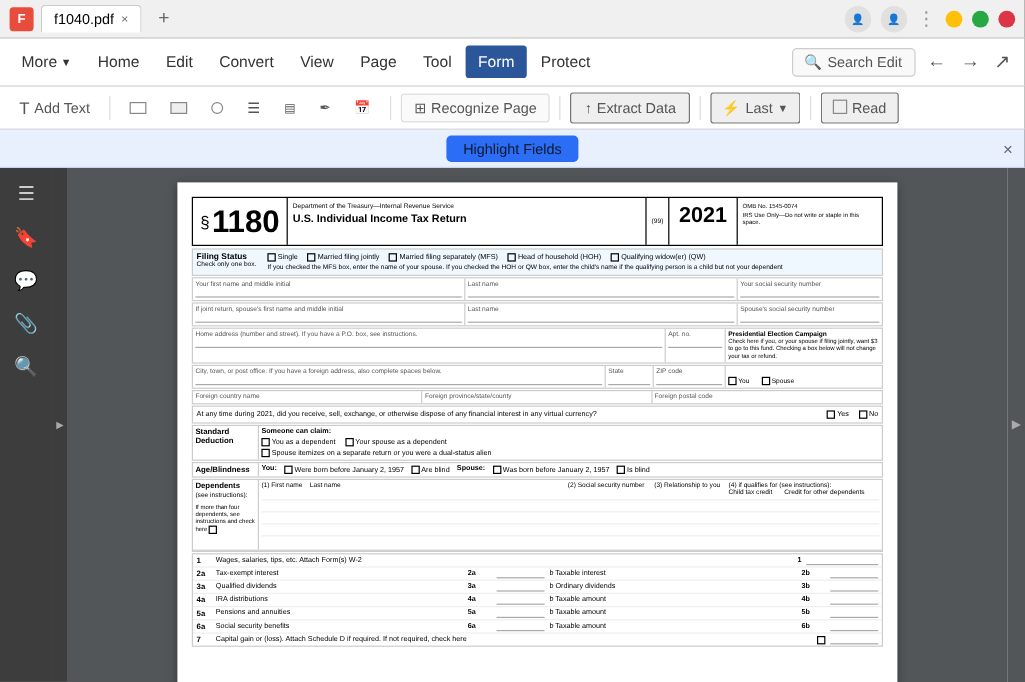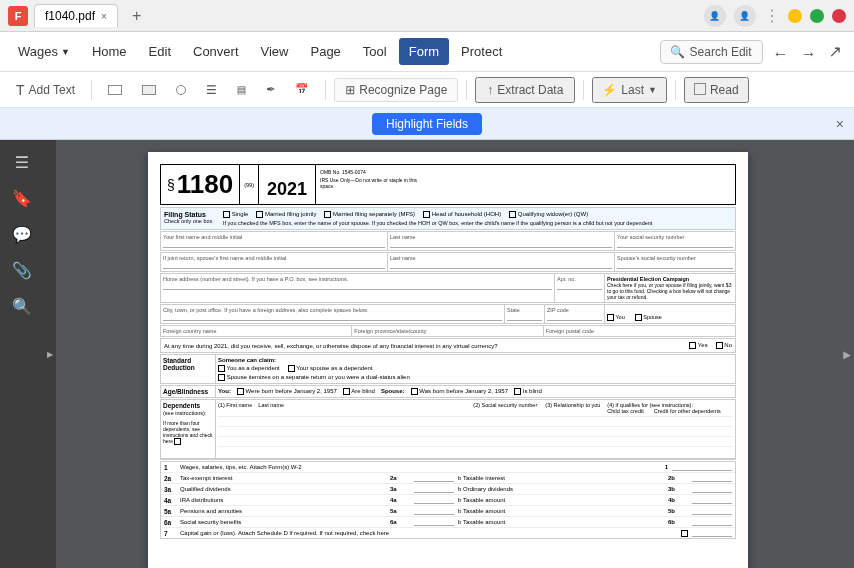--- a/index.html
+++ b/index.html
@@ -47,21 +47,21 @@
     .more-btn { display: flex; align-items: center; gap: 4px; padding: 4px 8px; font-size: 12px; color: #555; cursor: pointer; }
     .read-btn { display: flex; gap: 4px; padding: 4px 8px; font-size: 12px; color: #555; cursor: pointer; }
 
     
     .xfa-banner {
       display: flex; align-items: center; justify-content: center; gap: 12px;
       background: #e8f0fe; height: 32px; font-size: 12px; color: #333;
       border-bottom: 1px solid #c5d4f8; position: relative;
     }
     .xfa-highlight-btn {
-      background: #2b6ef5; color: #ffffff; border: none; border-radius: 4px;
+      background: #2b6ef5; color: #0f172a; border: none; border-radius: 4px;
       padding: 4px 14px; font-size: 12px; cursor: pointer;
     }
     .xfa-close { position: absolute; right: 10px; background: none; border: none; cursor: pointer; font-size: 14px; color: #666; }
 
     
     .main-layout { display: flex; height: calc(568px - 32px - 40px - 36px - 32px); }
 
     
     .left-sidebar { width: 44px; background: #3d3d3d; display: flex; flex-direction: column; align-items: center; padding: 8px 0; gap: 8px; }
     .sidebar-icon { width: 28px; height: 28px; display: flex; align-items: center; justify-content: center; color: #ccc; cursor: pointer; border-radius: 3px; font-size: 16px; }
@@ -91,21 +91,21 @@
     <div class="avatar">👤</div>
     <span style="color:#999;font-size:16px;cursor:pointer">⋮</span>
     <button class="win-btn win-min"></button>
     <button class="win-btn win-max"></button>
     <button class="win-btn win-close"></button>
   </div>
 </div>
 
 <div class="menubar">
   <div class="menu-file">
-    <span>Wages</span>
+    <span>More</span>
     <span style="font-size:9px;margin-left:3px">▼</span>
   </div>
   <span class="menu-item">Home</span>
   <span class="menu-item">Edit</span>
   <span class="menu-item">Convert</span>
   <span class="menu-item">View</span>
   <span class="menu-item">Page</span>
   <span class="menu-item">Tool</span>
   <span class="menu-item active">Form</span>
   <span class="menu-item">Protect</span>
@@ -192,24 +192,28 @@
   </div>
 
   <div class="pdf-viewer">
     <div class="pdf-page">
 
       <div style="display:flex;align-items:stretch;border:1px solid #000;margin-bottom:2px">
         <div style="padding:4px 6px;border-right:1px solid #000;display:flex;align-items:center">
           <span style="font-size:14px">§</span>
           <span style="font-size:26px;font-weight:bold;margin-left:2px">1180</span>
         </div>
+        <div style="flex:1;padding:4px;border-right:1px solid #000">
+          <div style="font-size:5.5px">Department of the Treasury—Internal Revenue Service</div>
+          <div style="font-size:9px;font-weight:bold;margin-top:2px">U.S. Individual Income Tax Return</div>
+        </div>
         <div style="padding:4px;border-right:1px solid #000;display:flex;flex-direction:column;align-items:center;justify-content:center">
           <span style="font-size:5.5px">(99)</span>
         </div>
-        <div style="padding:4px 8px;border-right:1px solid #000;display:flex;align-items:flex-end;justify-content:center">
+        <div style="padding:4px 8px;border-right:1px solid #000;display:flex;align-items:flex-start;justify-content:center">
           <span style="font-size:18px;font-weight:bold">2021</span>
         </div>
         <div style="padding:4px;font-size:5px;max-width:120px">
           <div>OMB No. 1545-0074</div>
           <div style="margin-top:2px">IRS Use Only—Do not write or staple in this space.</div>
         </div>
       </div>
 
       <div style="border:1px solid #ccc;padding:3px;margin-bottom:1px;background:#f0f8ff">
         <div style="display:flex;gap:4px;align-items:flex-start">

